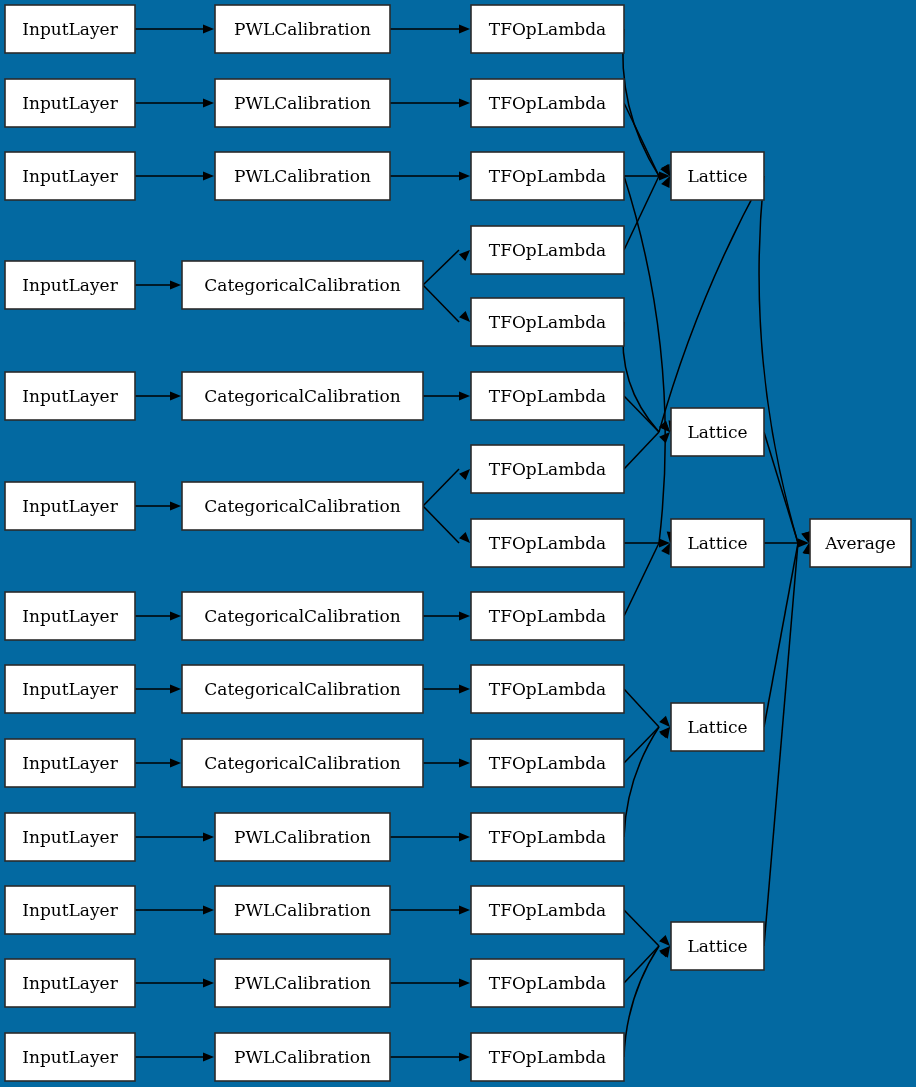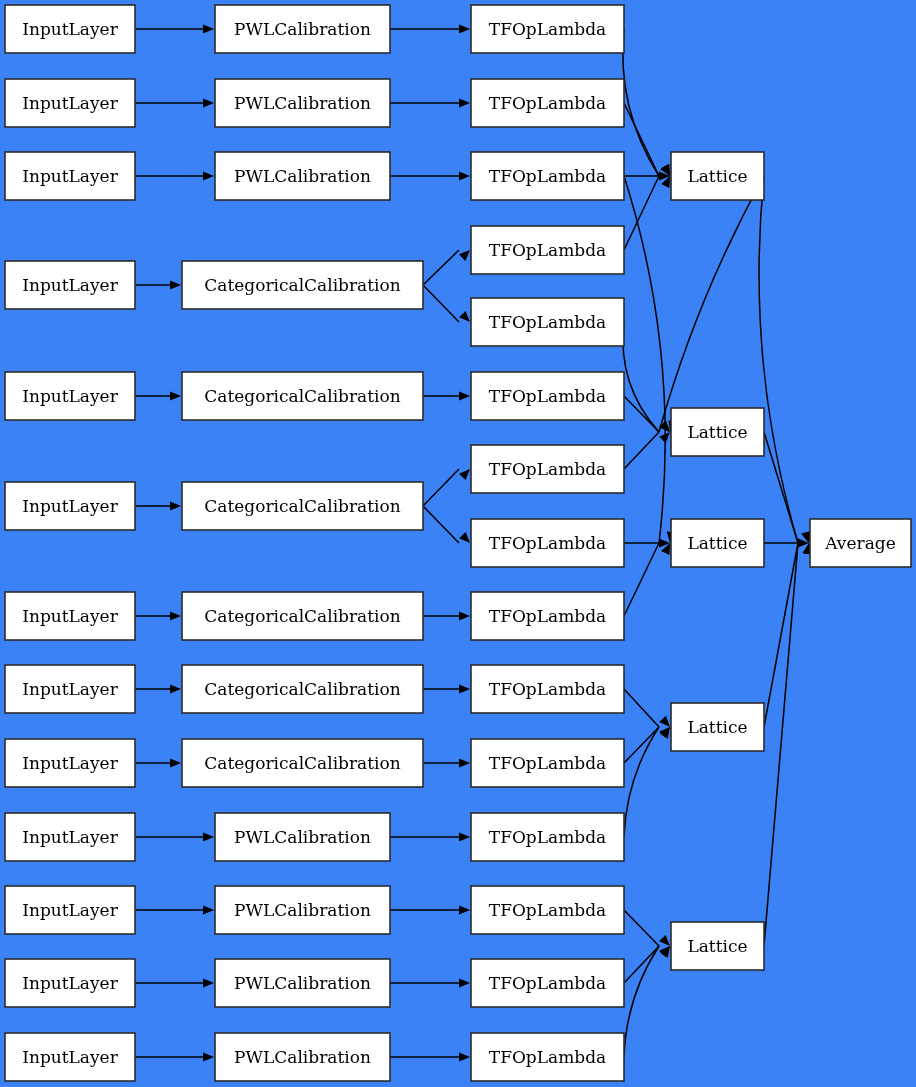--- a/index.html
+++ b/index.html
@@ -1,17 +1,17 @@
 <!DOCTYPE html>
 <html><head>
 <meta charset="utf-8">
 <style>
   html,body{margin:0;padding:0;background:#ffffff;}
   body{font-family:"DejaVu Serif", serif;}
-  #canvas-wrap{position:relative;width:916px;height:1087px;background:#3b82f6;overflow:hidden;}
+  #canvas-wrap{position:relative;width:916px;height:1087px;background:#0369a1;overflow:hidden;}
   svg{display:block;}
   .node-box{fill:#ffffff;stroke:#2b2b2b;stroke-width:1.6;}
   .node-label{font-family:"DejaVu Serif", serif;font-size:17px;fill:#000000;text-anchor:middle;dominant-baseline:middle;}
   .edge{fill:none;stroke:#000000;stroke-width:1.5;}
   .arrowhead{fill:#000000;stroke:none;}
 </style>
 </head>
 <body>
 
 <div id="canvas-wrap">

